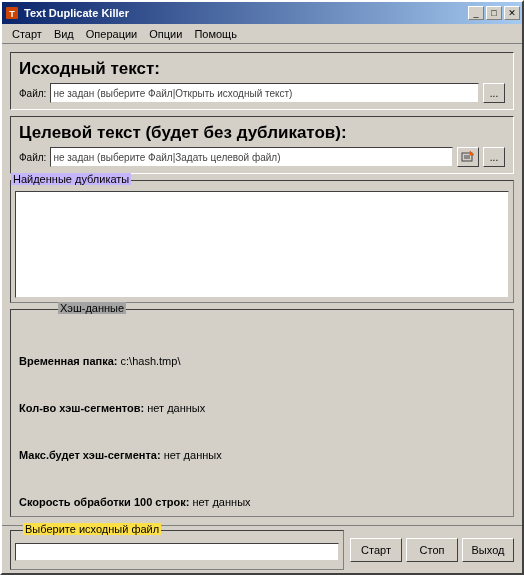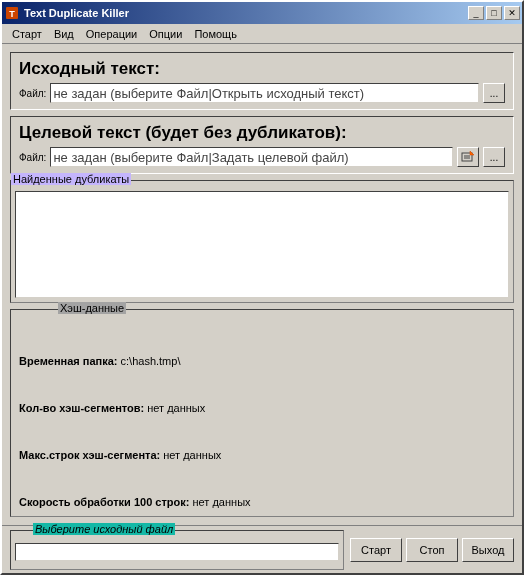--- a/index.html
+++ b/index.html
@@ -125,21 +125,21 @@
     .file-input {
       flex: 1;
       height: 20px;
       background: white;
       border: 1px solid #808080;
       border-top-color: #404040;
       border-left-color: #404040;
       border-right-color: #d4d0c8;
       border-bottom-color: #d4d0c8;
       padding: 1px 2px;
-      font-size: 13px;
+      font-size: 10px;
       font-family: 'Tahoma', 'Arial', sans-serif;
       color: #444;
     }
     .browse-btn {
       width: 22px;
       height: 20px;
       background: #d4d0c8;
       border: 1px solid #404040;
       border-top-color: #ffffff;
       border-left-color: #ffffff;
@@ -237,25 +237,24 @@
       border-top-color: #404040;
       border-left-color: #404040;
       position: relative;
       flex: 1;
       height: 40px;
       padding: 12px 4px 2px 4px;
     }
     .status-section-title {
       position: absolute;
       top: -8px;
-      left: 22px;
-      background: #14b8a6;
-      padding: 0 2px;
-      font-size: 11px;
-      font-style: italic;
+      left: 12px;
+      background: #fde047;
+      padding: 0 2px;
+      font-size: 11px;
     }
     .status-input {
       width: 100%;
       height: 18px;
       background: white;
       border: 1px solid #808080;
       border-top-color: #404040;
       border-left-color: #404040;
       border-right-color: #d4d0c8;
       border-bottom-color: #d4d0c8;
@@ -357,21 +356,21 @@
       <span class="hash-title">Хэш-данные</span>
       <div class="hash-row">
         <strong>Временная папка:</strong>
         <span>c:\hash.tmp\</span>
       </div>
       <div class="hash-row">
         <strong>Кол-во хэш-сегментов:</strong>
         <span>нет данных</span>
       </div>
       <div class="hash-row">
-        <strong>Макс.строк хэш-сегмента:</strong>
+        <strong>Макс.будет хэш-сегмента:</strong>
         <span>нет данных</span>
       </div>
       <div class="hash-row">
         <strong>Скорость обработки 100 строк:</strong>
         <span>нет данных</span>
       </div>
     </div>
 
   </div>
 

